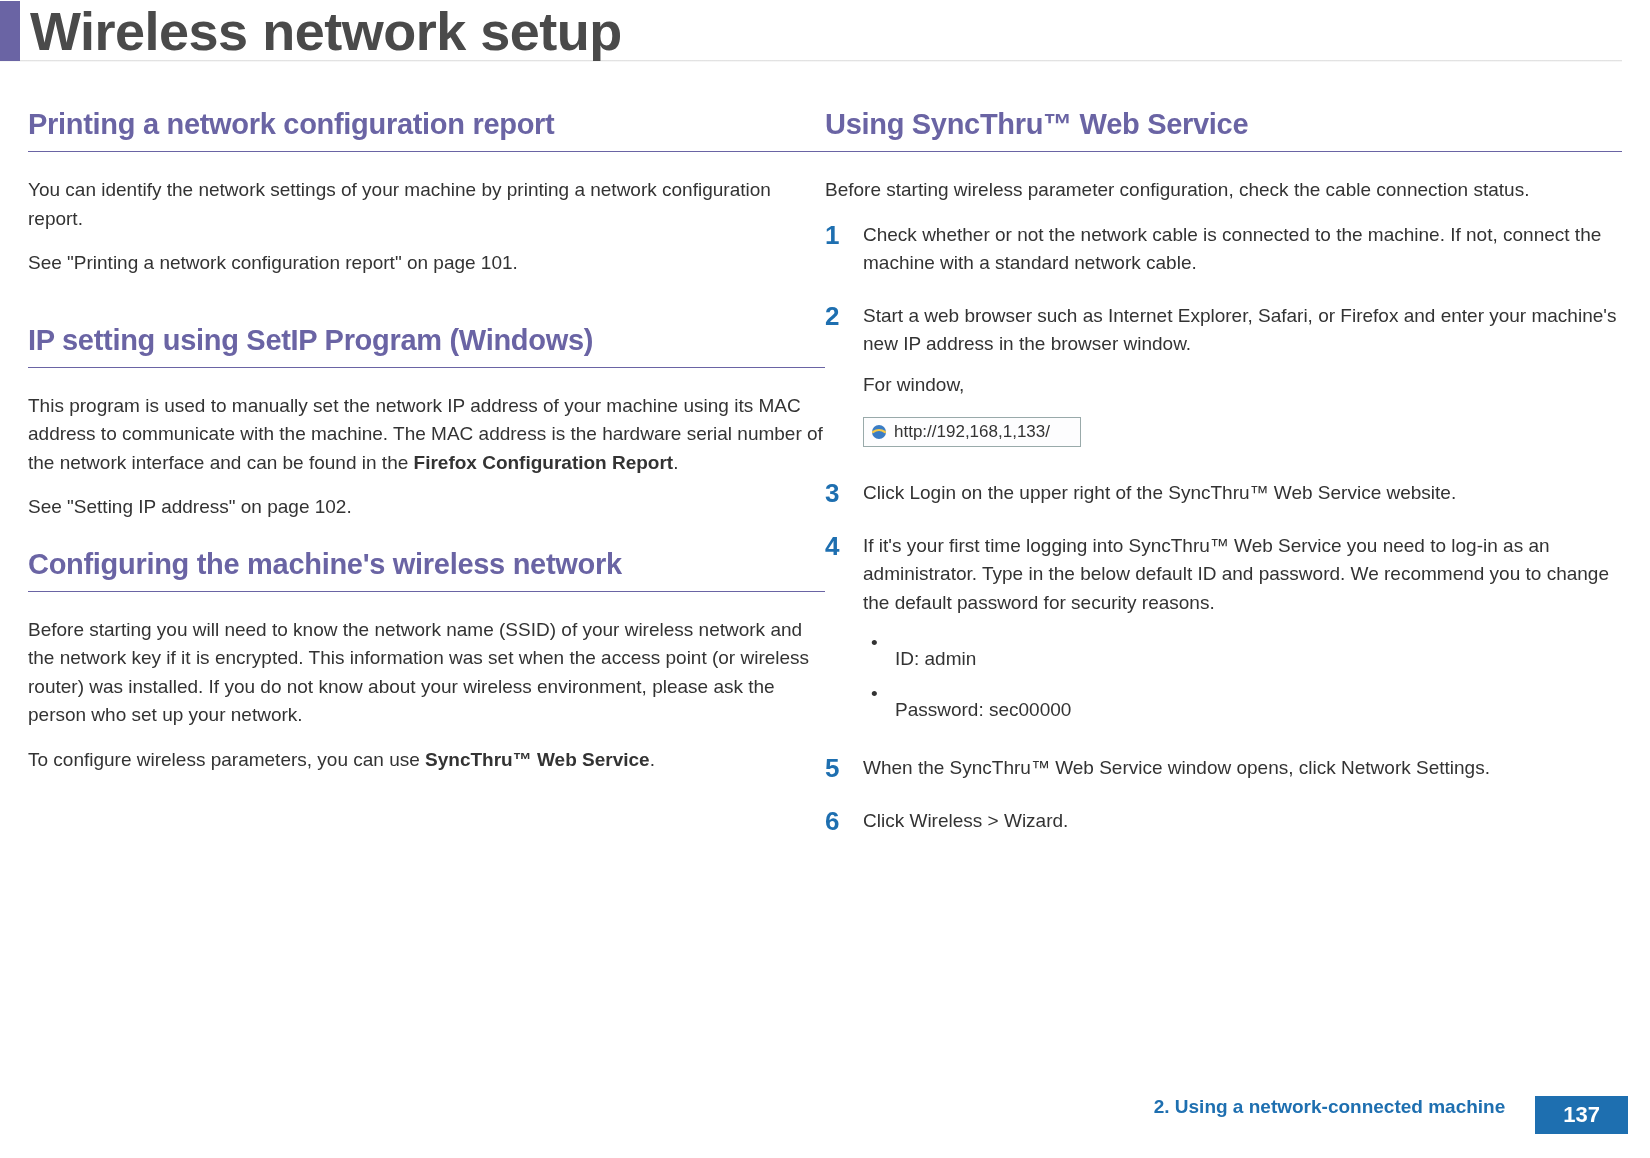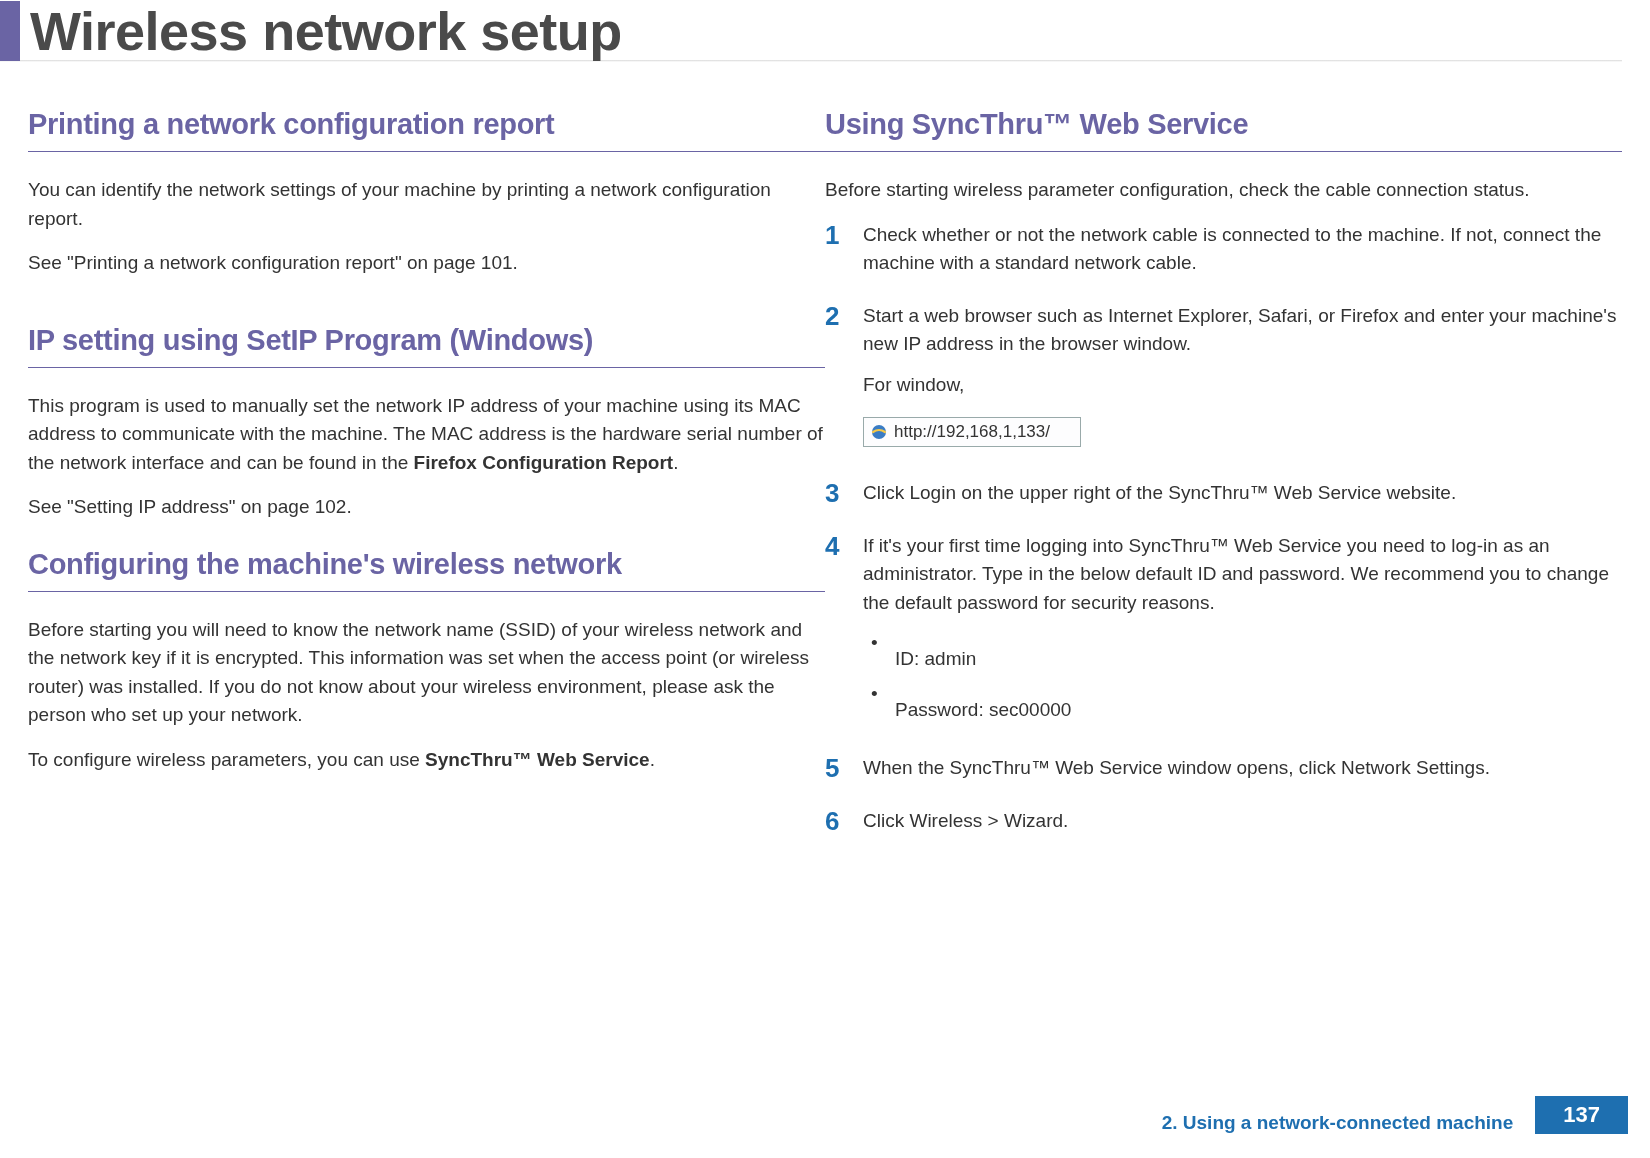--- a/index.html
+++ b/index.html
@@ -128,22 +128,22 @@
       margin-right: 6px;
       display: inline-flex;
       align-items: center;
       justify-content: center;
     }
     .footer {
       position: absolute;
       bottom: 24px;
       right: 22px;
       display: flex;
-      align-items: flex-end;
-      gap: 4px;
+      align-items: flex-start;
+      gap: 12px;
     }
     .footer-text {
       font-size: 19px;
       font-weight: 700;
       color: #1e6fb0;
       padding-right: 18px;
     }
     .page-num-box {
       background: #1e6fb0;
       color: #ffffff;

